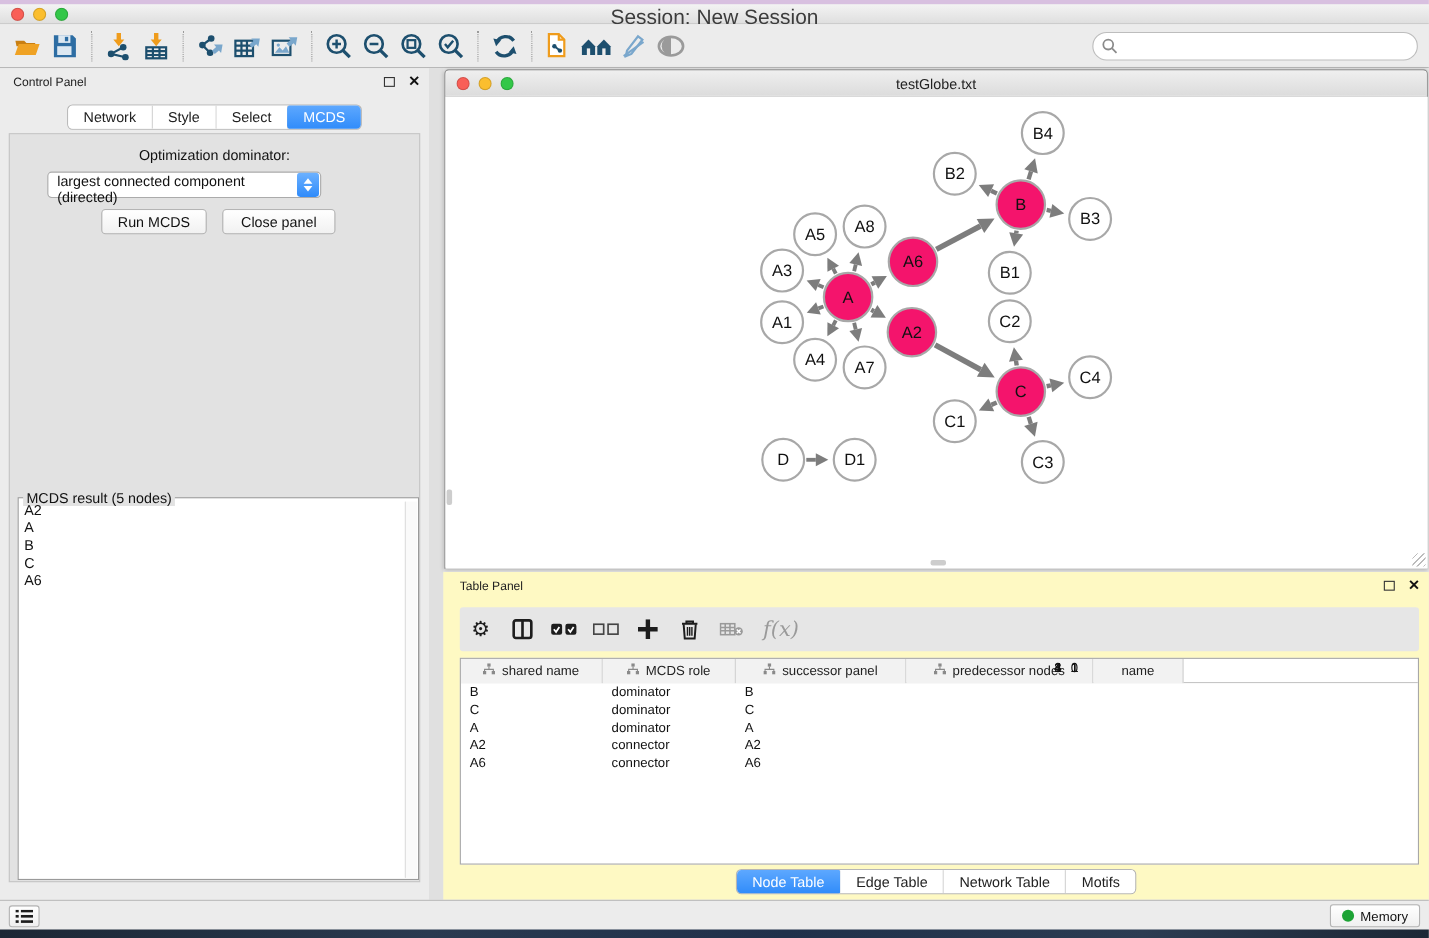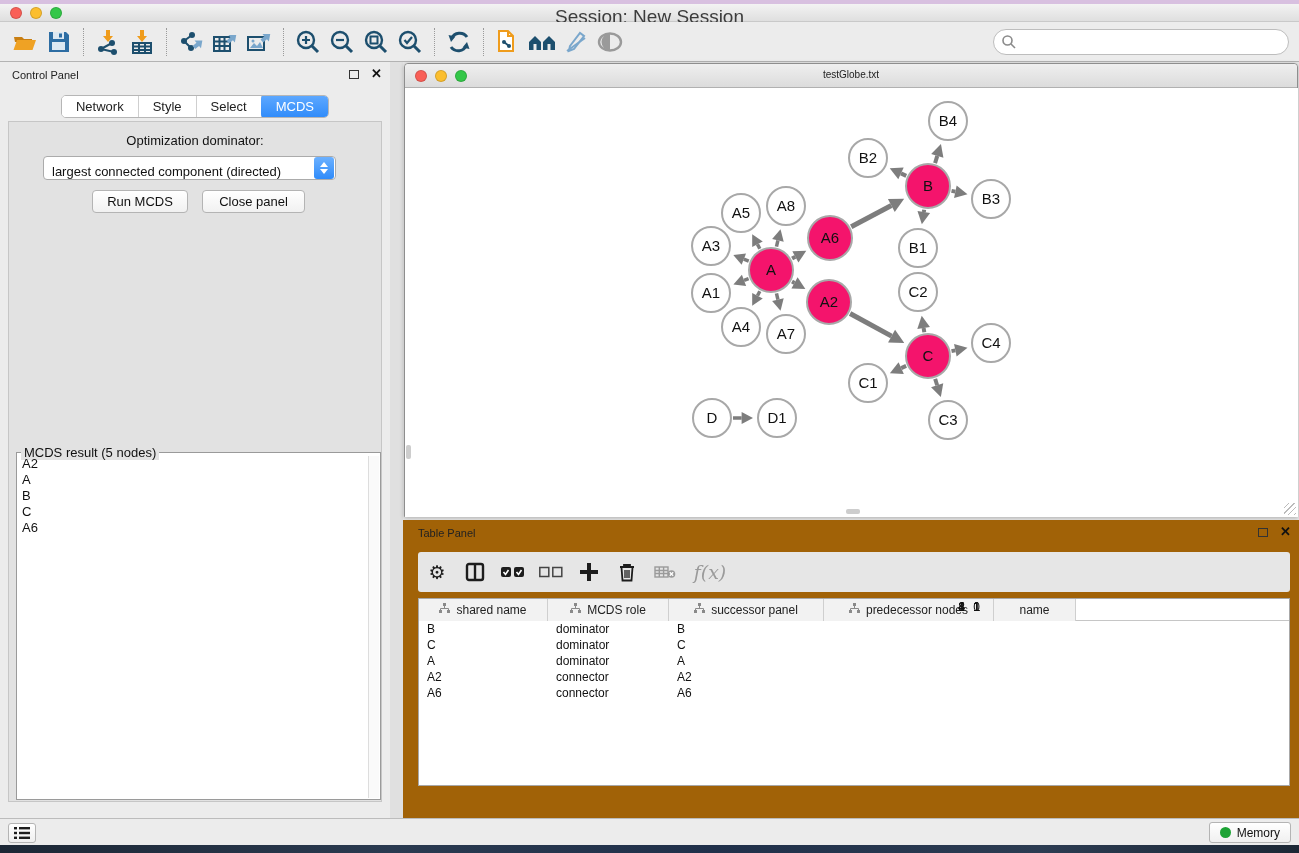--- a/index.html
+++ b/index.html
@@ -37,22 +37,22 @@
   .close-ic { font-size:13px; font-weight:bold; color:#111; line-height:10px; }
   .seg-row { position:absolute; left:0; top:33px; width:100%; display:flex; justify-content:center; }
   .seg-group { display:flex; background:#fff; border:1px solid #b6b6b6; border-radius:5px; overflow:hidden; }
   .seg-tab { font-size:13px; color:#222; padding:3px 14px; background:#fff; border:none;
     border-right:1px solid #cfcfcf; cursor:default; font-family:"Liberation Sans",sans-serif; }
   .seg-tab:last-child { border-right:none; }
   .seg-tab.active { background:linear-gradient(#5fa9ff,#2f8bfa); color:#fff; border-radius:4px; margin:-1px; padding:4px 15px; }
   .cpanel-content { position:absolute; left:8px; top:59px; width:374px; height:681px;
     background:#e2e2e2; border:1px solid #c6c6c6; }
   .opt-label { position:absolute; left:8px; top:71px; width:374px; text-align:center; font-size:13px; color:#111; }
-  .dropdown { position:absolute; left:43px; top:94px; width:293px; height:24px; background:#fff;
-    border:1px solid #ababab; border-radius:4px; font-size:13px; color:#111; display:flex; align-items:flex-end; }
+  .dropdown { position:absolute; left:43px; top:94px; width:249px; height:24px; background:#fff;
+    border:1px solid #ababab; border-radius:4px; font-size:13px; color:#111; display:flex; align-items:flex-start; }
   .dropdown .val { flex:1; padding-left:8px; }
   .dropdown .stepper { width:20px; height:22px; border-radius:3px; margin-right:1px;
     background:linear-gradient(#6cb1ff,#2f8bfa); display:flex; flex-direction:column;
     align-items:center; justify-content:center; gap:2px; }
   .tri-up { width:0; height:0; border-left:4px solid transparent; border-right:4px solid transparent; border-bottom:5px solid #fff; }
   .tri-dn { width:0; height:0; border-left:4px solid transparent; border-right:4px solid transparent; border-top:5px solid #fff; }
   .btn { position:absolute; height:23px; background:linear-gradient(#ffffff,#f1f1f1);
     border:1px solid #b4b4b4; border-radius:4px; font-size:13px; color:#111;
     font-family:"Liberation Sans",sans-serif; cursor:default; }
   .fieldset { position:absolute; left:16px; top:390px; width:365px; height:348px;
@@ -65,29 +65,29 @@
 
   .splitter { position:absolute; left:390px; top:0; width:13px; height:756px; background:#e0e0e0; }
   .right { position:absolute; left:403px; top:0; width:896px; height:756px; }
 
   
   .net-window { position:absolute; left:1px; top:1px; width:894px; height:454px;
     background:#fff; border:1px solid #8e8e8e; border-radius:4px 4px 0 0; box-shadow:0 1px 4px rgba(0,0,0,.25); }
   .net-titlebar { position:absolute; left:0; top:0; width:100%; height:24px;
     background:linear-gradient(#efefef,#dcdcdc); border-bottom:1px solid #b1b1b1; border-radius:4px 4px 0 0; }
   .net-titlebar .lights { top:6px; }
-  .net-title { position:absolute; left:0; right:0; top:5px; text-align:center; font-size:10px; color:#222; }
+  .net-title { position:absolute; left:0; right:0; top:5px; text-align:center; font-size:13px; color:#222; }
   .net-canvas { position:absolute; left:0; top:24px; width:893px; height:429px; background:#fff; }
   .vthumb { position:absolute; left:1px; top:381px; width:5px; height:14px; background:#cdcdcd; border-radius:2px; }
   .hthumb { position:absolute; left:441px; bottom:2px; width:14px; height:5px; background:#cdcdcd; border-radius:2px; }
   .grip { position:absolute; right:1px; bottom:1px; width:12px; height:12px;
     background:repeating-linear-gradient(135deg,transparent 0 3px,#bbb 3px 4px); }
 
   
-  .tpanel { position:absolute; left:0; top:458px; width:896px; height:298px; background:#a16207; }
+  .tpanel { position:absolute; left:0; top:458px; width:896px; height:298px; background:#fef9c3; }
   .tpanel .panel-title { left:15px; }
   .tpanel-toolbar { position:absolute; left:15px; top:32px; width:872px; height:40px;
     background:#e6e6e6; border-radius:3px; display:flex; align-items:center; gap:0; }
   .tt-btn { width:38px; height:34px; display:flex; align-items:center; justify-content:center; cursor:default; }
   .gear-glyph { font-size:19px; color:#1d1d1d; font-family:"DejaVu Sans",sans-serif; }
   .fx-glyph { font-size:19px; color:#9a9a9a; font-style:italic; font-family:"DejaVu Serif",serif; }
   .tbl { position:absolute; left:15px; top:78px; width:872px; height:188px; background:#fff;
     border:1px solid #a8a8a8; overflow:hidden; }
   .tbl-head { display:flex; height:22px; border-bottom:1px solid #c6c6c6; }
   .th { display:flex; align-items:center; justify-content:center; gap:6px; font-size:12px; color:#222;
@@ -585,20 +585,28 @@
               </div>
               <div class="tr">
                 <div class="td" style="width: 129px;">A6</div>
                 <div class="td" style="width: 121px;">connector</div>
                 <div class="td right" style="width: 155px;">1</div>
                 <div class="td right" style="width: 170px;">1</div>
                 <div class="td" style="width: 82px;">A6</div>
               </div>
             </div>
         </div>
+        <div class="tbl-tabs">
+            <div class="seg-group" id="tbl-tabs">
+              <button class="seg-tab active">Node Table</button>
+              <button class="seg-tab">Edge Table</button>
+              <button class="seg-tab">Network Table</button>
+              <button class="seg-tab">Motifs</button>
+            </div>
+          </div>
       </div>
     </div>
   </div>
 
   <div class="statusbar">
     <div class="list-btn">
       <svg width="16" height="12" viewBox="0 0 16 12">
           <g fill="#1d1d1d">
             <rect x="0" y="0" width="3" height="2.4"></rect>
             <rect x="5" y="0" width="11" height="2.4"></rect>

